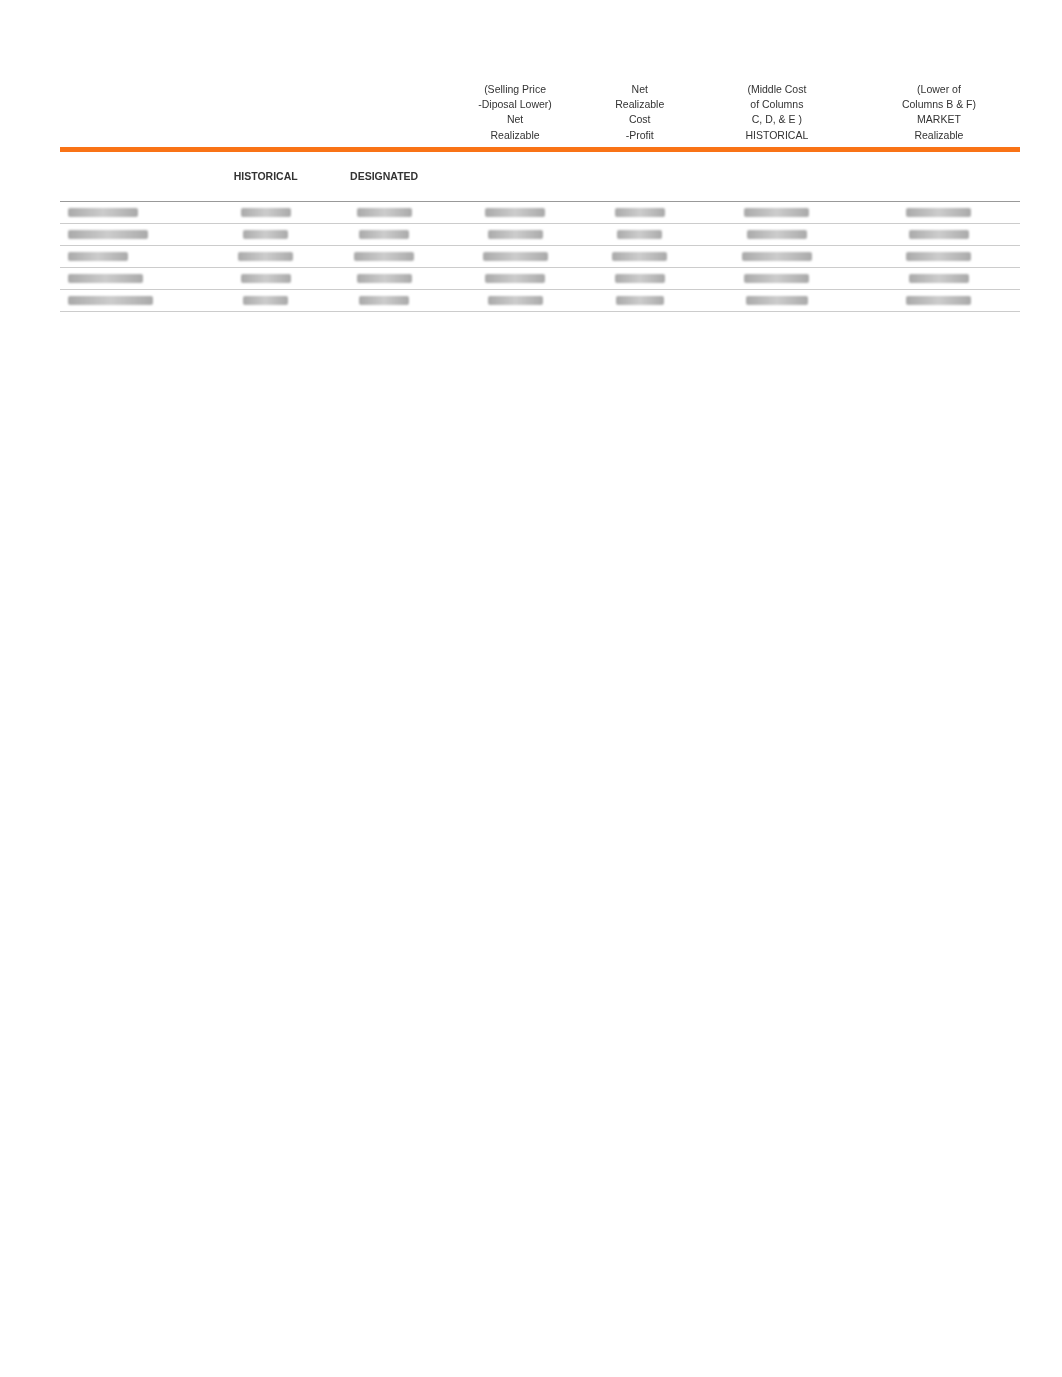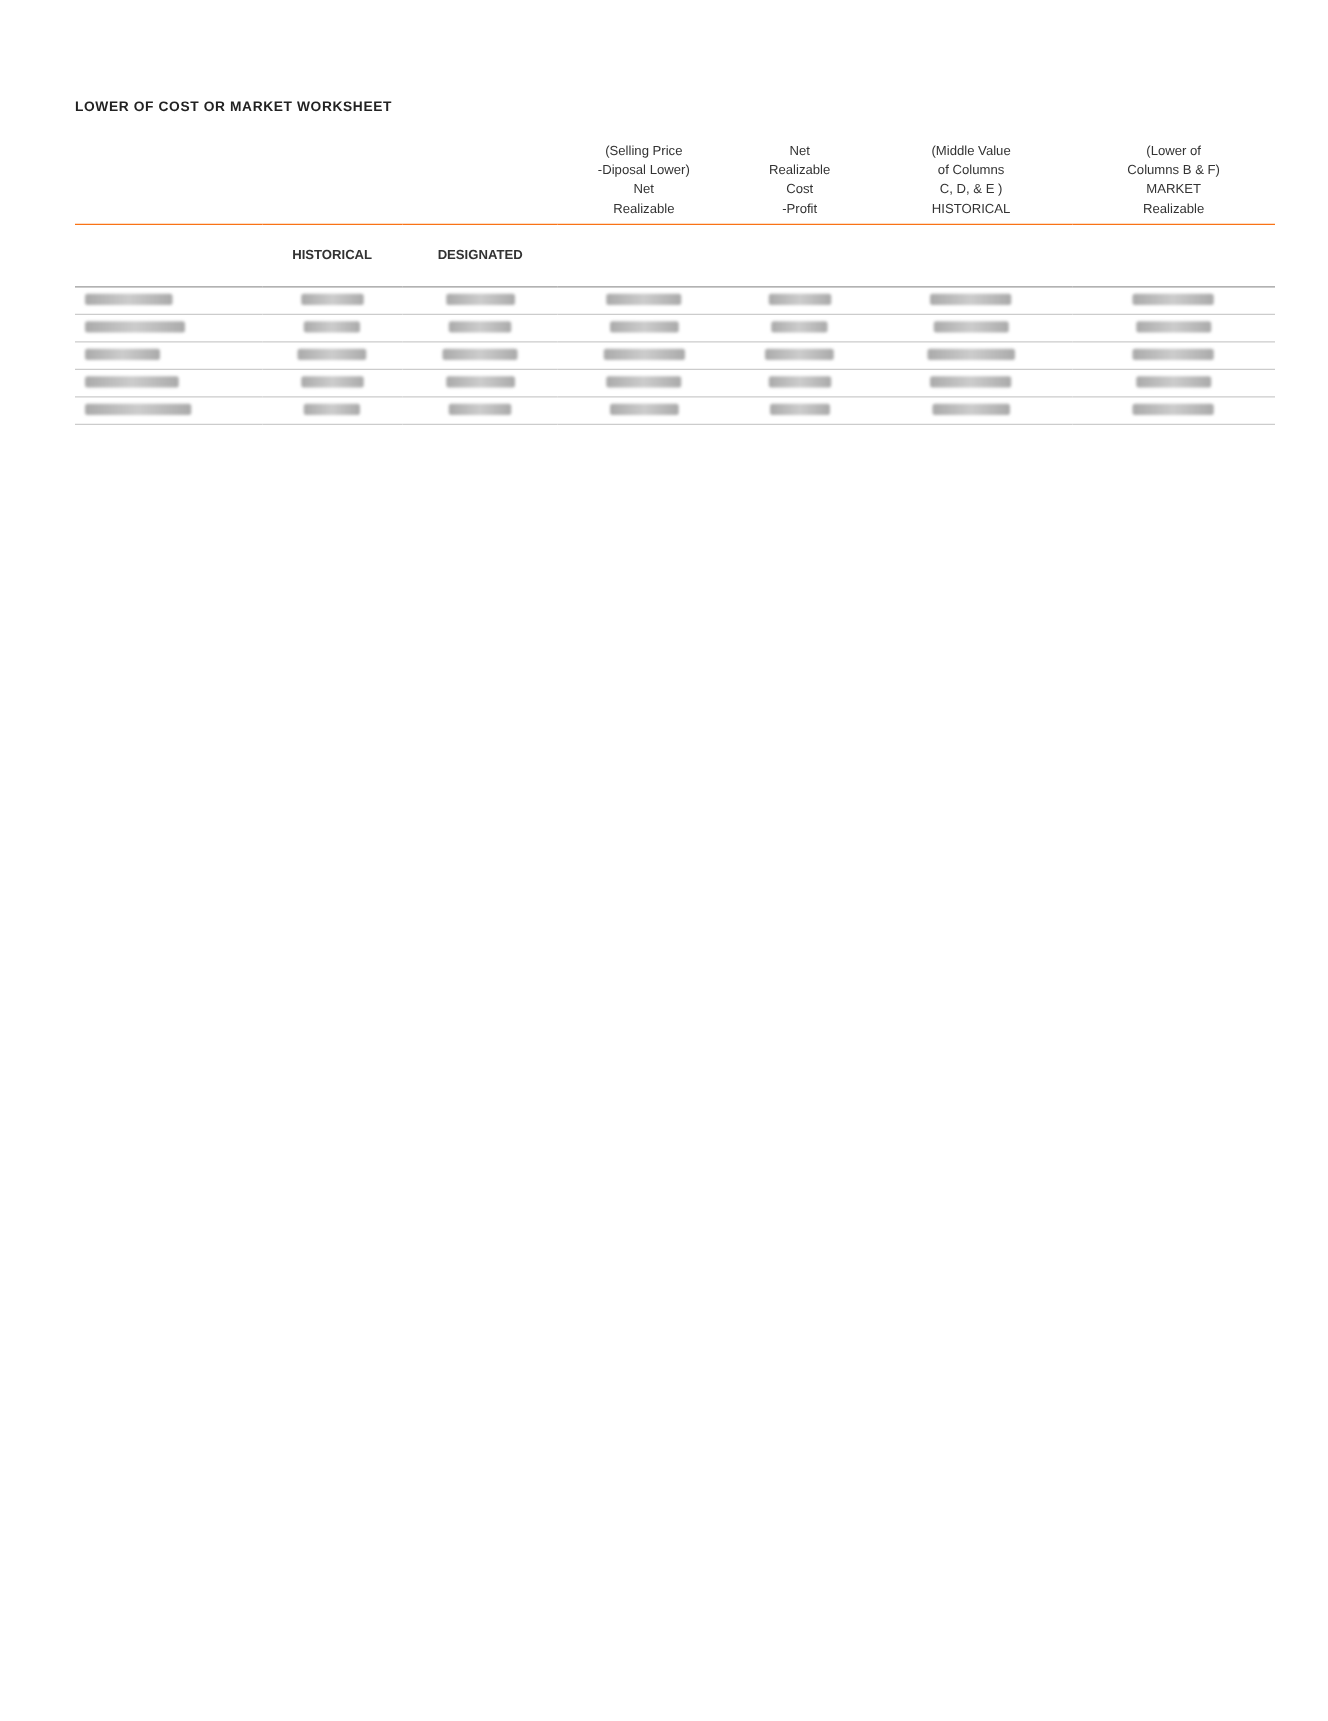--- a/index.html
+++ b/index.html
@@ -41,21 +41,21 @@
       border-collapse: collapse;
       font-size: 10.5px;
     }
 
     table.main-table thead tr th {
       text-align: center;
       vertical-align: top;
       padding: 2px 8px 4px 8px;
       font-weight: normal;
       line-height: 1.45;
-      border-bottom: 1px solid #f97316;
+      border-bottom: 5px solid #f97316;
     }
 
     table.main-table thead tr.subheader th {
       font-weight: bold;
       font-size: 10.5px;
       border-top: none;
       border-bottom: 1px solid #999;
       padding: 17px 8px;
     }
 
@@ -90,21 +90,20 @@
       text-align: left;
     }
     table.main-table thead tr.subheader th:first-child {
       text-align: left;
     }
   </style>
 </head>
 <body>
 
 <div class="page">
-  <div class="title">LOWER OF COST OR MARKET WORKSHEET</div>
 
   <div class="worksheet-container">
     <table class="main-table">
       <thead>
         <tr>
           <th class="col-item"></th>
           <th class="col-hist"></th>
           <th class="col-replace"></th>
           <th class="col-selling">
             <span>(Selling Price</span><br>
@@ -112,21 +111,21 @@
             <span>Net</span><br>
             <span>Realizable</span>
           </th>
           <th class="col-net">
             <span>Net</span><br>
             <span>Realizable</span><br>
             <span>Cost</span><br>
             <span>-Profit</span>
           </th>
           <th class="col-middle">
-            <span>(Middle Value</span><br>
+            <span>(Middle Cost</span><br>
             <span>of Columns</span><br>
             <span>C, D, &amp; E )</span><br>
             <span>HISTORICAL</span>
           </th>
           <th class="col-lower">
             <span>(Lower of</span><br>
             <span>Columns B &amp; F)</span><br>
             <span>MARKET</span><br>
             <span>Realizable</span>
           </th>

